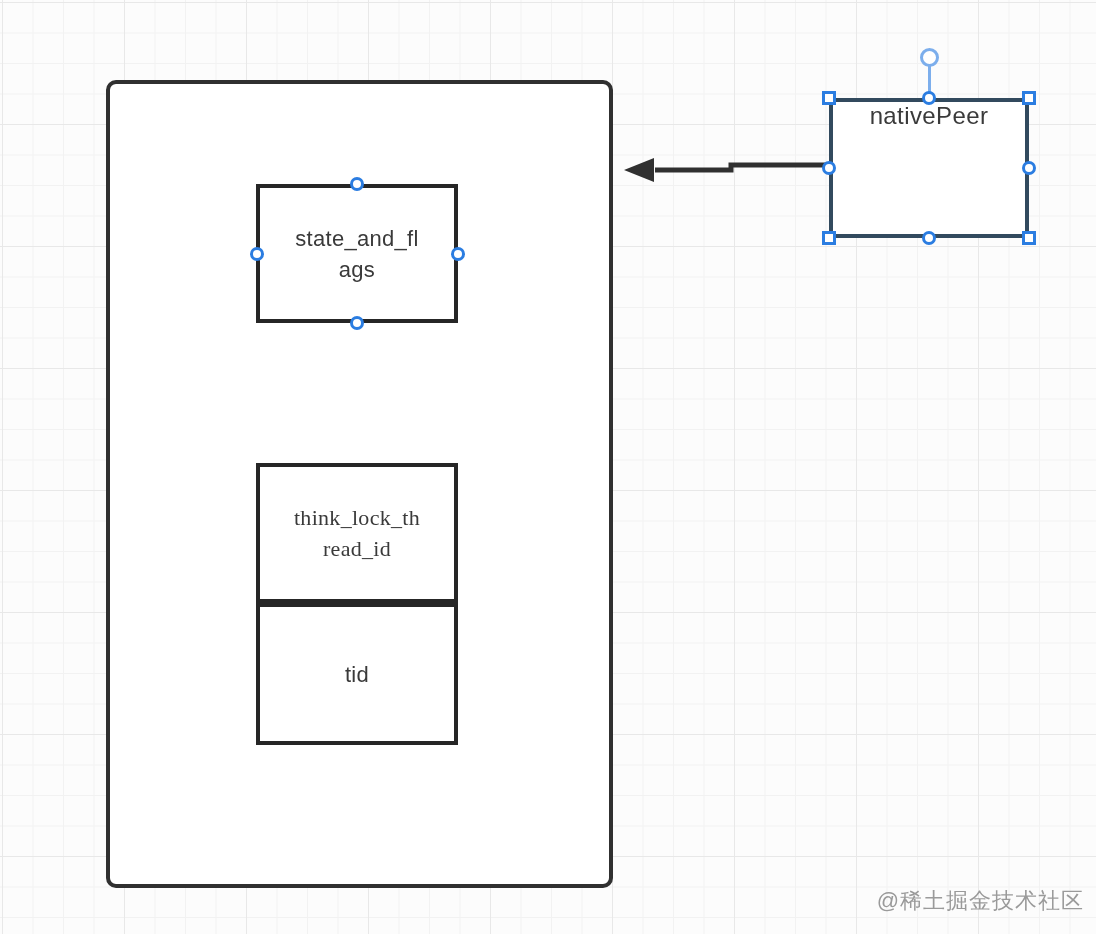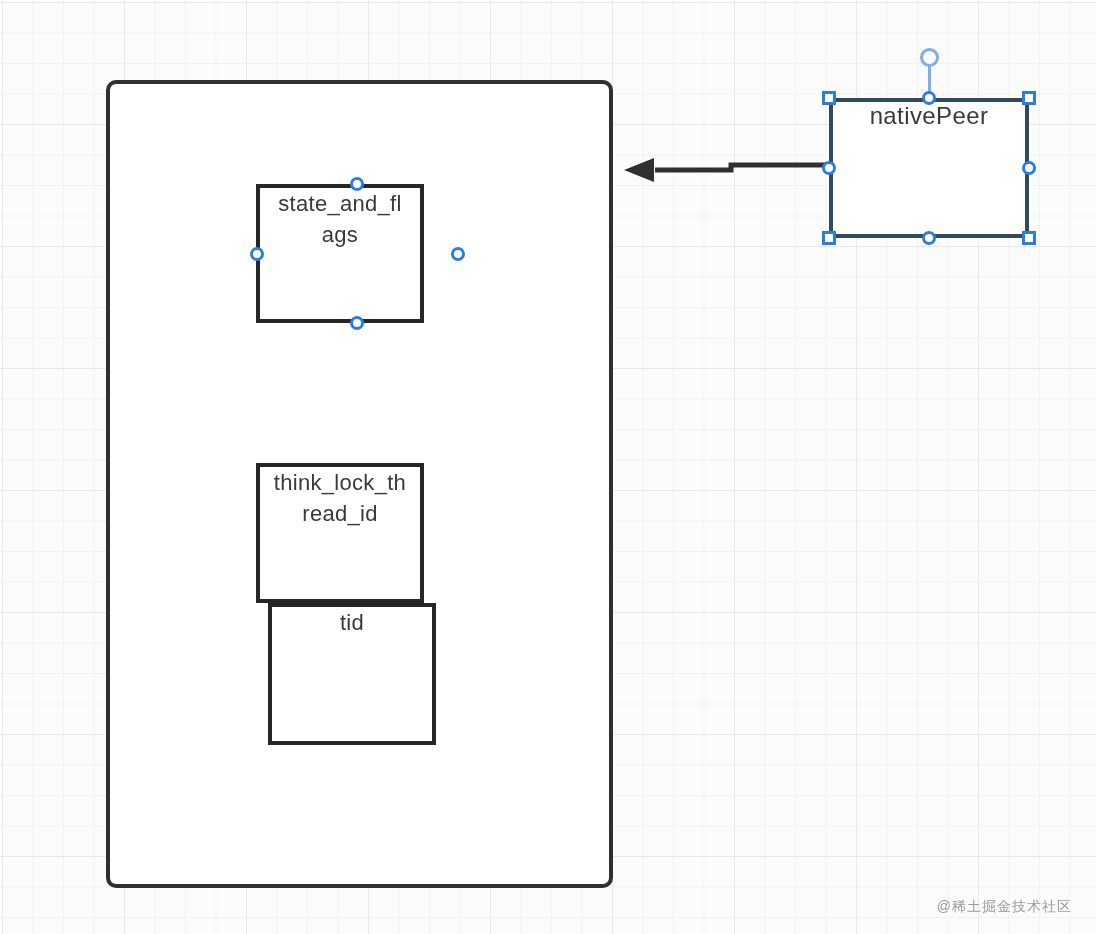--- a/index.html
+++ b/index.html
@@ -32,37 +32,37 @@
   .thread-title{
     position:absolute;left:106px;top:127px;width:507px;height:30px;
     text-align:center;
     font-size:24px;line-height:30px;
     letter-spacing:0.4px;
     color:var(--text,#3a3a3a);
   }
 
   
   .cell{
-    position:absolute;left:256px;width:168px;
+    position:absolute;left:256px;width:202px;
     box-sizing:border-box;
     border:4px solid var(--cell-stroke,#262626);
     background:#ffffff;
-    display:flex;justify-content:center;
+    display:flex;align-items:center;justify-content:center;
   }
   .cell-label{
     white-space:pre-line;
     text-align:center;
     font-size:22px;line-height:31px;
     letter-spacing:0.3px;
     color:var(--text,#3a3a3a);
   }
   .cell-0{top:184px;height:139px;}
   .cell-1{top:323px;height:140px;}
-  .cell-2{top:463px;height:140px;}
-  .cell-3{top:603px;height:142px;margin-left:12px;}
+  .cell-2{top:463px;height:140px;font-family:Liberation Serif, serif;}
+  .cell-3{top:603px;height:142px;}
 
   
   .conn{
     position:absolute;width:14px;height:14px;
     box-sizing:border-box;
     border:3px solid var(--selection-blue,#2b7de1);
     border-radius:50%;
     background:#ffffff;
     z-index:5;
   }
@@ -121,22 +121,22 @@
   }
 
   
   .connector-svg{
     position:absolute;left:0;top:0;width:1096px;height:934px;
     z-index:4;
   }
 
   
   .watermark{
-    position:absolute;right:24px;bottom:18px;
-    font-size:14px;
+    position:absolute;right:12px;bottom:18px;
+    font-size:22px;
     letter-spacing:1px;
     color:var(--watermark,#9a9a9a);
   }
 </style>
 </head>
 <body>
 
 <div class="stage">
 
   <div class="thread-box"></div>

